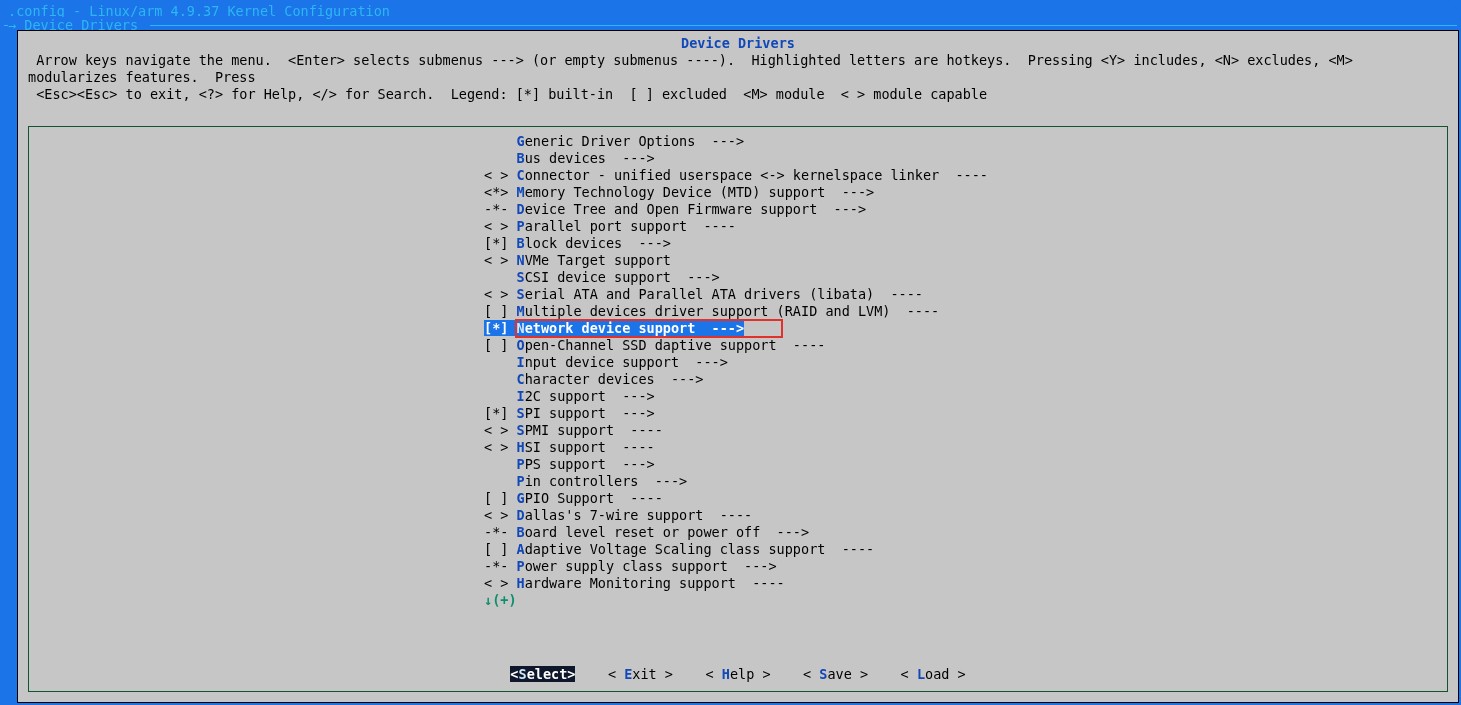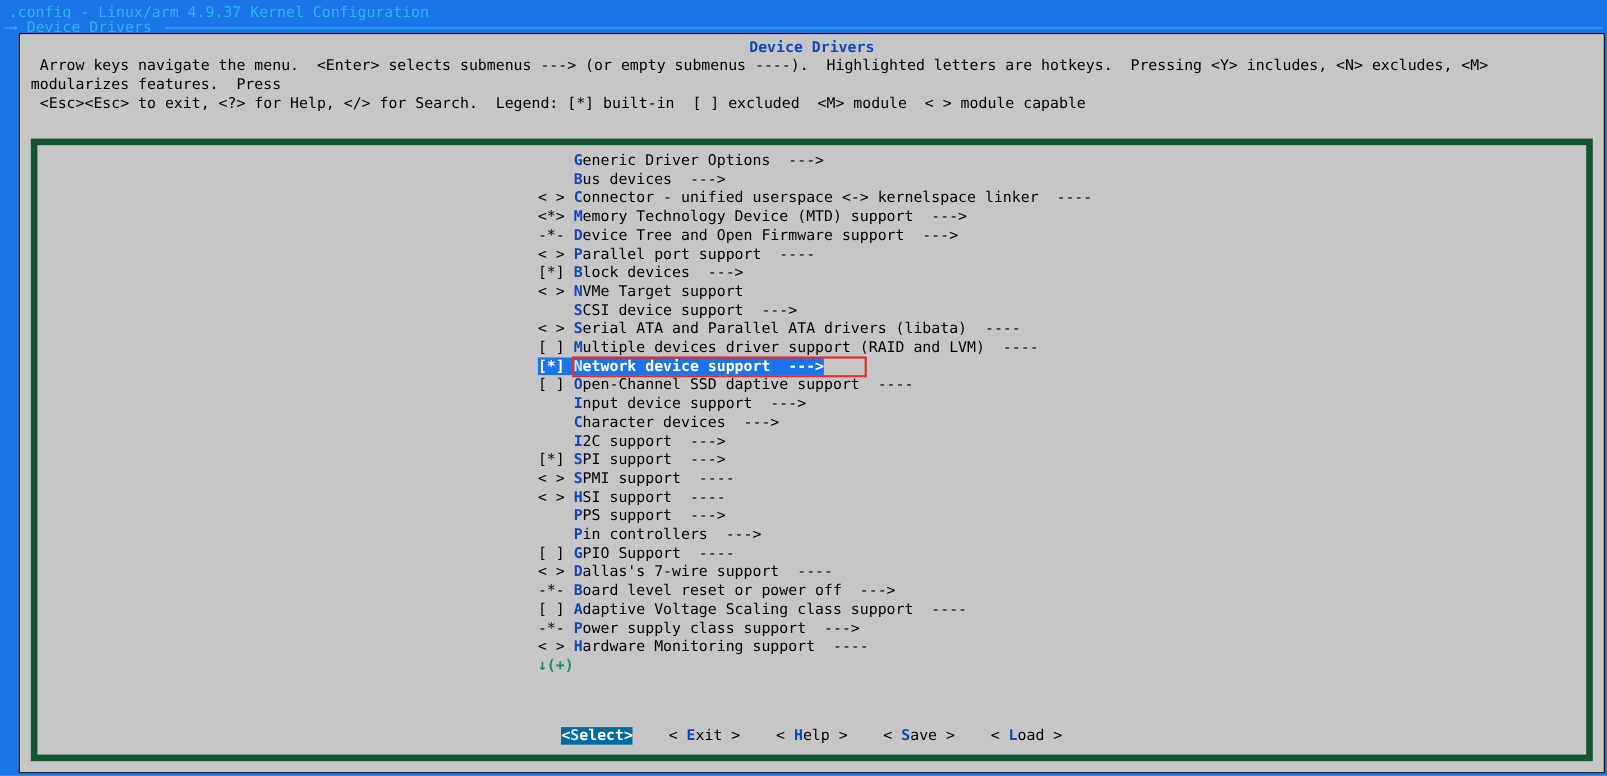--- a/index.html
+++ b/index.html
@@ -68,21 +68,21 @@
     white-space: pre-wrap;
     margin: 0 2px 0 2px;
   }
   
   .menu-box {
     position: absolute;
     left: 10px;
     right: 10px;
     bottom: 10px;
     top: 95px;
-    border: 6px solid #14532d;
+    border: 1px solid #14532d;
     padding-top: 6px;
   }
   .menu-list {
     width: 100%;
   }
   .menu-row {
     white-space: pre;
     color: #000;
     padding-left: 455px;
     height: 17px;
@@ -113,21 +113,21 @@
     position: absolute;
     left: 0; right: 0;
     bottom: 8px;
     text-align: center;
     white-space: pre;
     color: #000;
   }
   .button-bar .btn { display:inline; }
   .button-bar .btn .hot { color: #1148b8; font-weight: bold; }
   .button-bar .btn.sel {
-    background: #0369a1;
+    background: #0f172a;
     color: #fff;
     font-weight: bold;
   }
   .button-bar .btn.sel .hot { color: #cfe6ff; }
 </style>
 </head>
 <body>
 
 <div class="screen">
   <div class="titlebar">.config - Linux/arm 4.9.37 Kernel Configuration</div>

